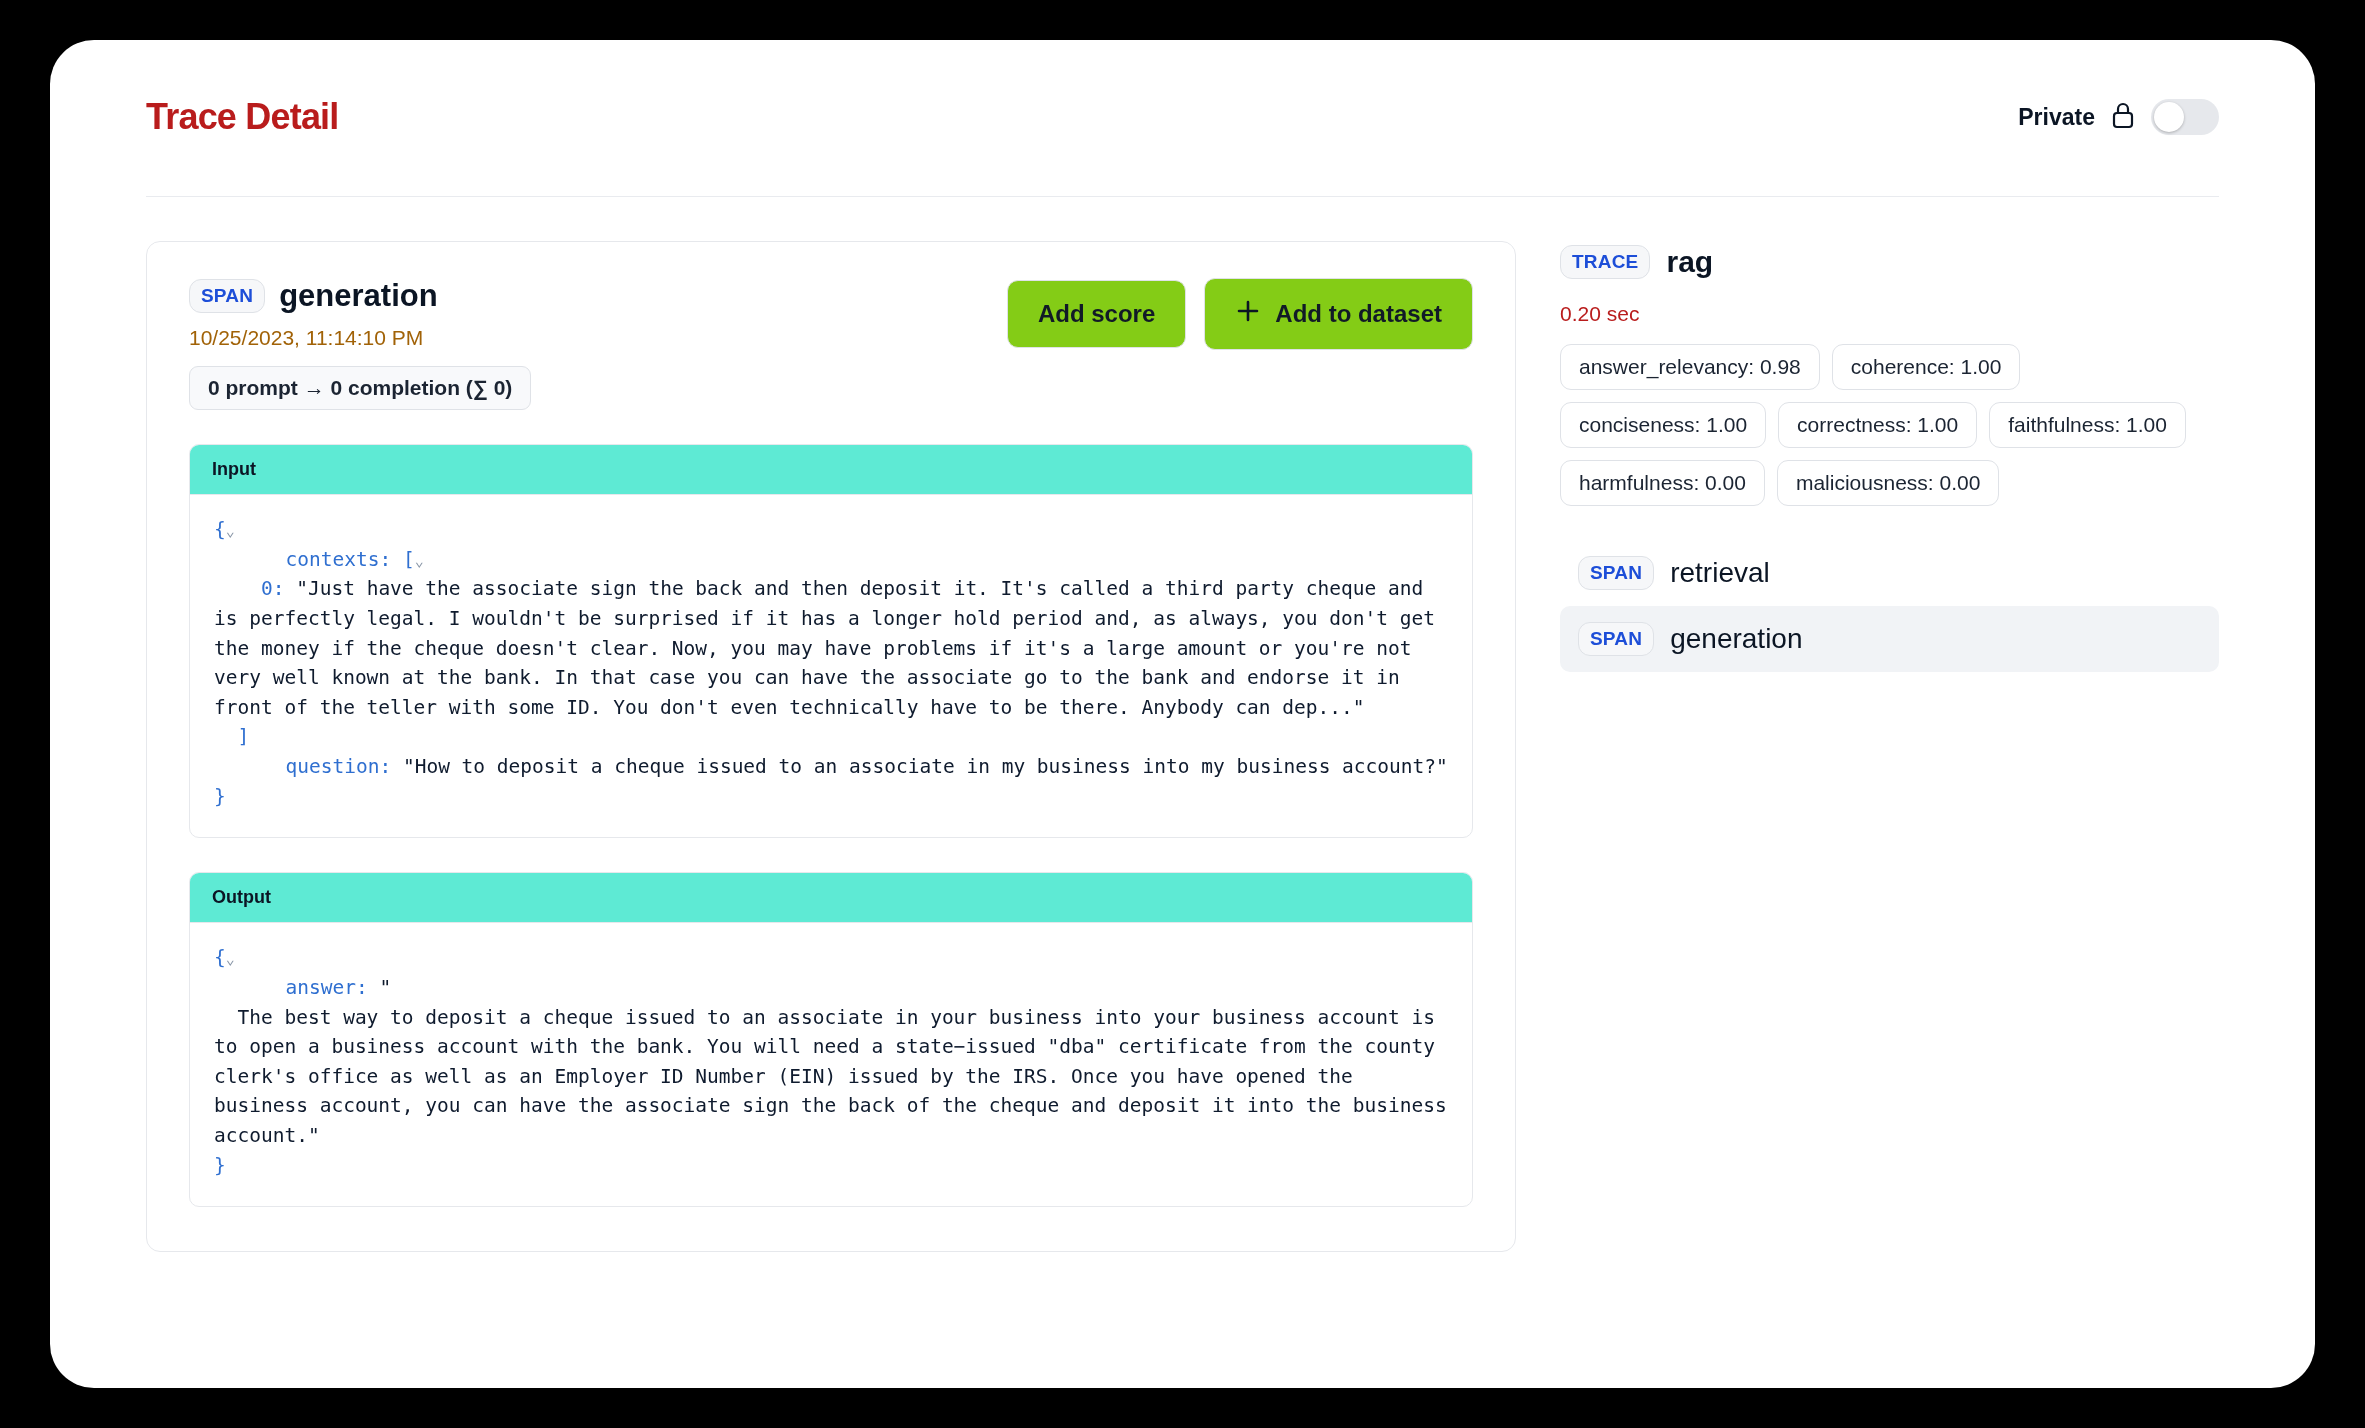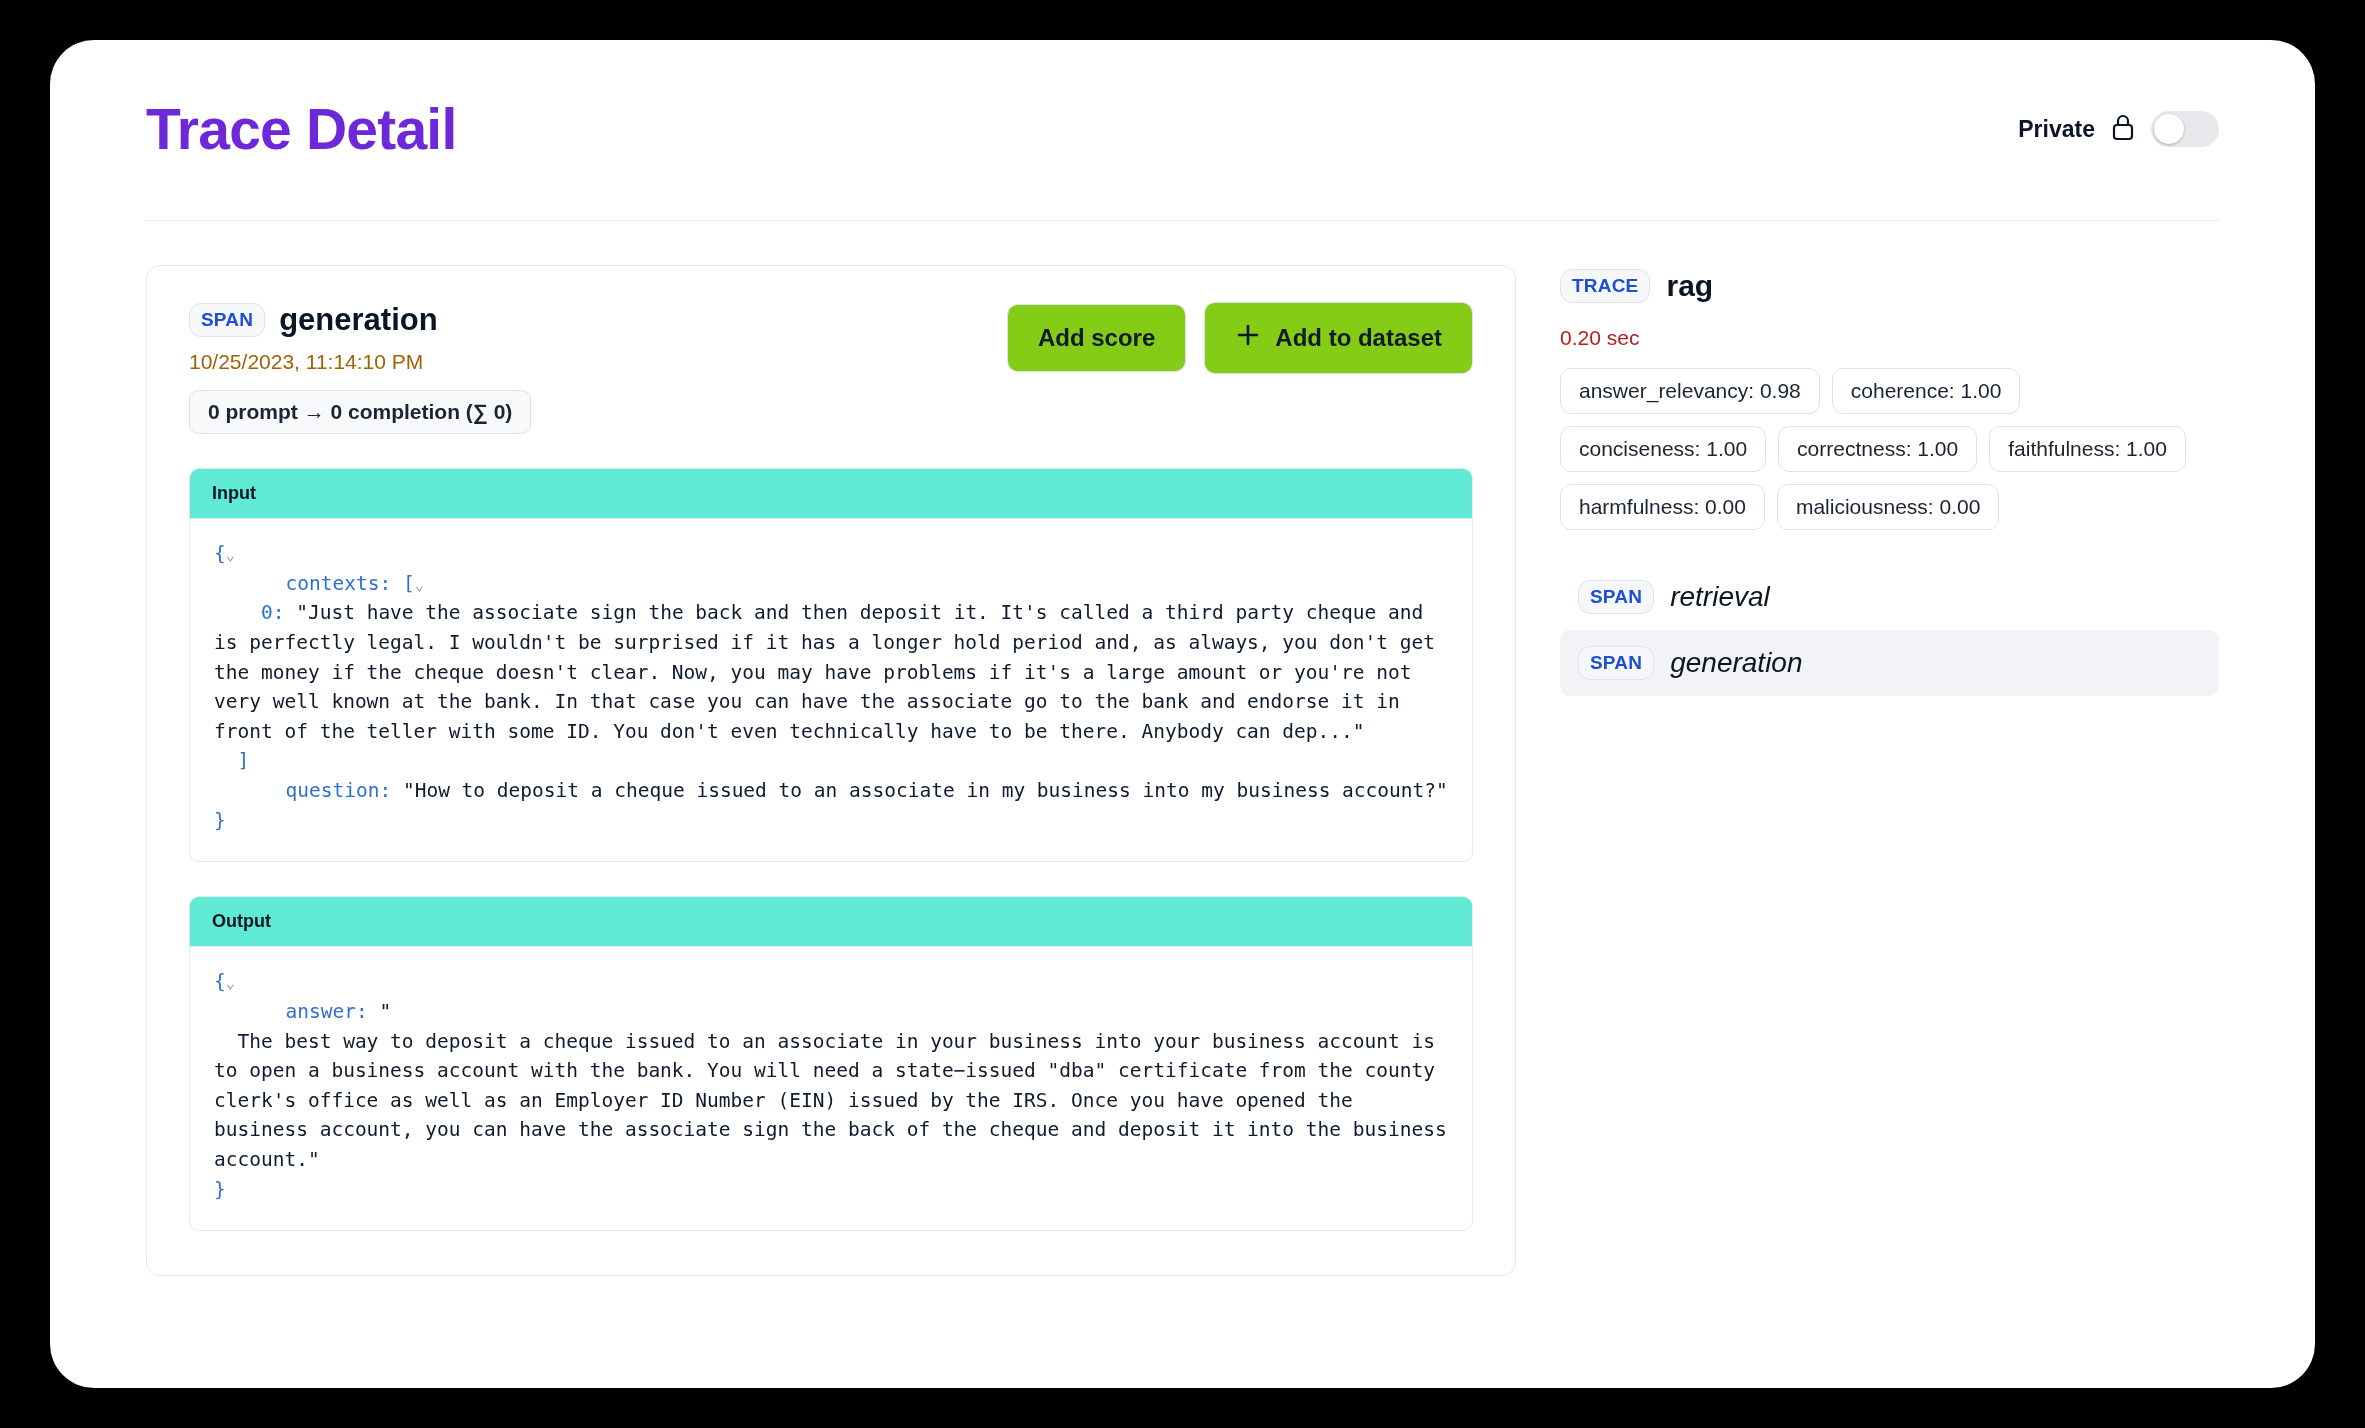--- a/index.html
+++ b/index.html
@@ -23,24 +23,24 @@
   .page {
     padding: 56px 96px 0 96px;
   }
   .topbar {
     display: flex;
     align-items: center;
     justify-content: space-between;
     padding-bottom: 58px;
   }
   .page-title {
-    font-size: 57px;
+    font-size: 36px;
     font-weight: 700;
     letter-spacing: -0.8px;
-    color: #6d28d9;
+    color: #b91c1c;
   }
   .private-group {
     display: flex;
     align-items: center;
     gap: 16px;
   }
   .private-label {
     font-size: 23px;
     font-weight: 700;
     color: #0b1524;
@@ -212,21 +212,20 @@
     gap: 16px;
     border-radius: 10px;
     padding: 16px 18px;
     cursor: pointer;
   }
   .span-item.selected { background: #f1f3f6; }
   .span-item .label {
     font-size: 28px;
     font-weight: 500;
     color: #0b1524;
-    font-style: italic;
   }
 </style>
 </head>
 <body>
 
 <div class="screen">
   <div class="page">
 
     <div class="topbar">
       <div class="page-title">Trace Detail</div>

